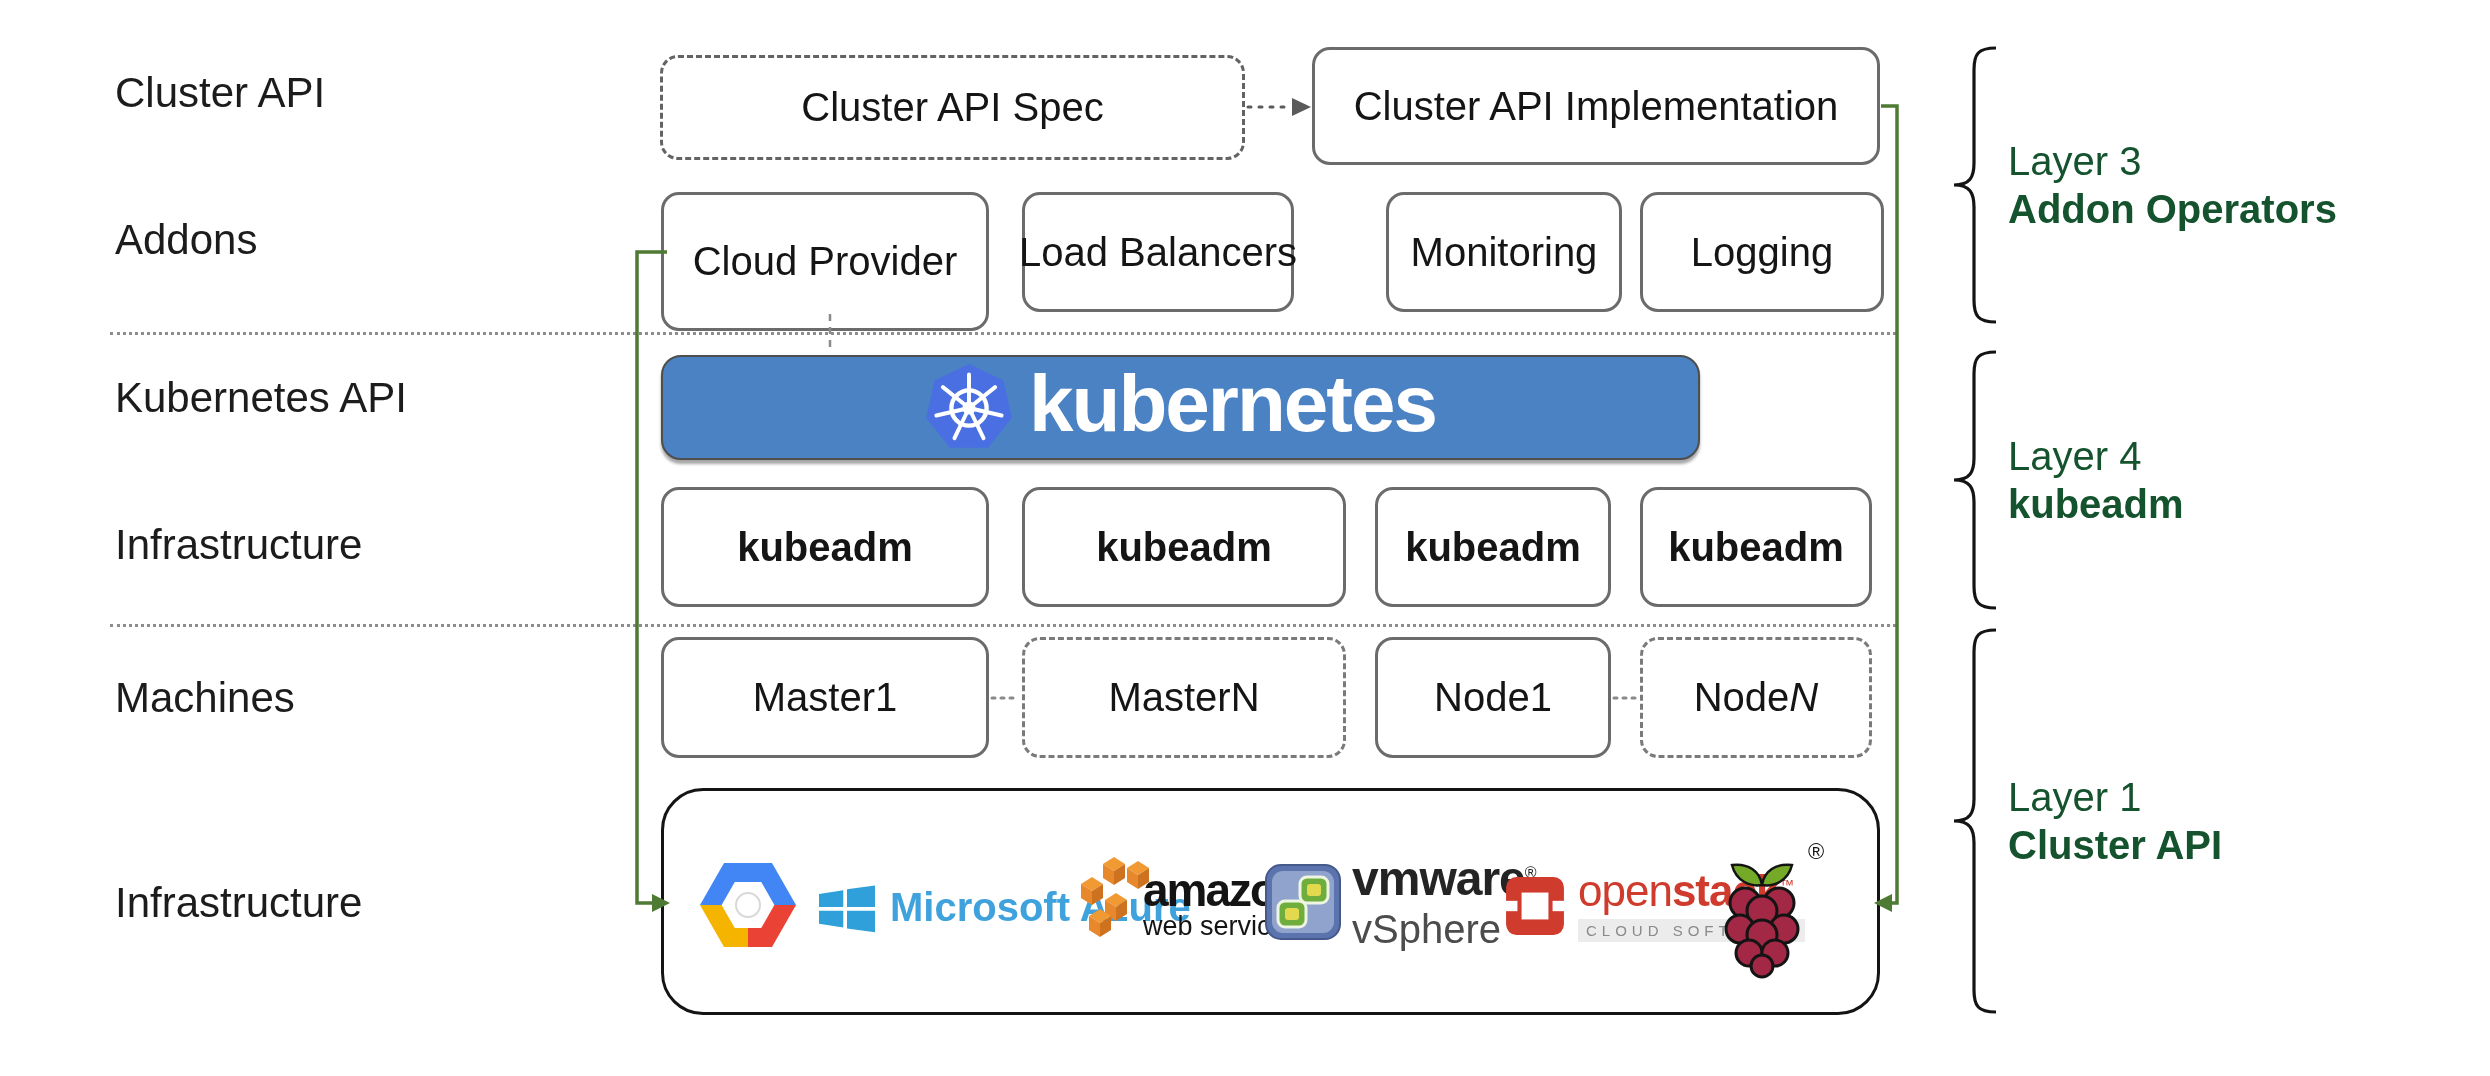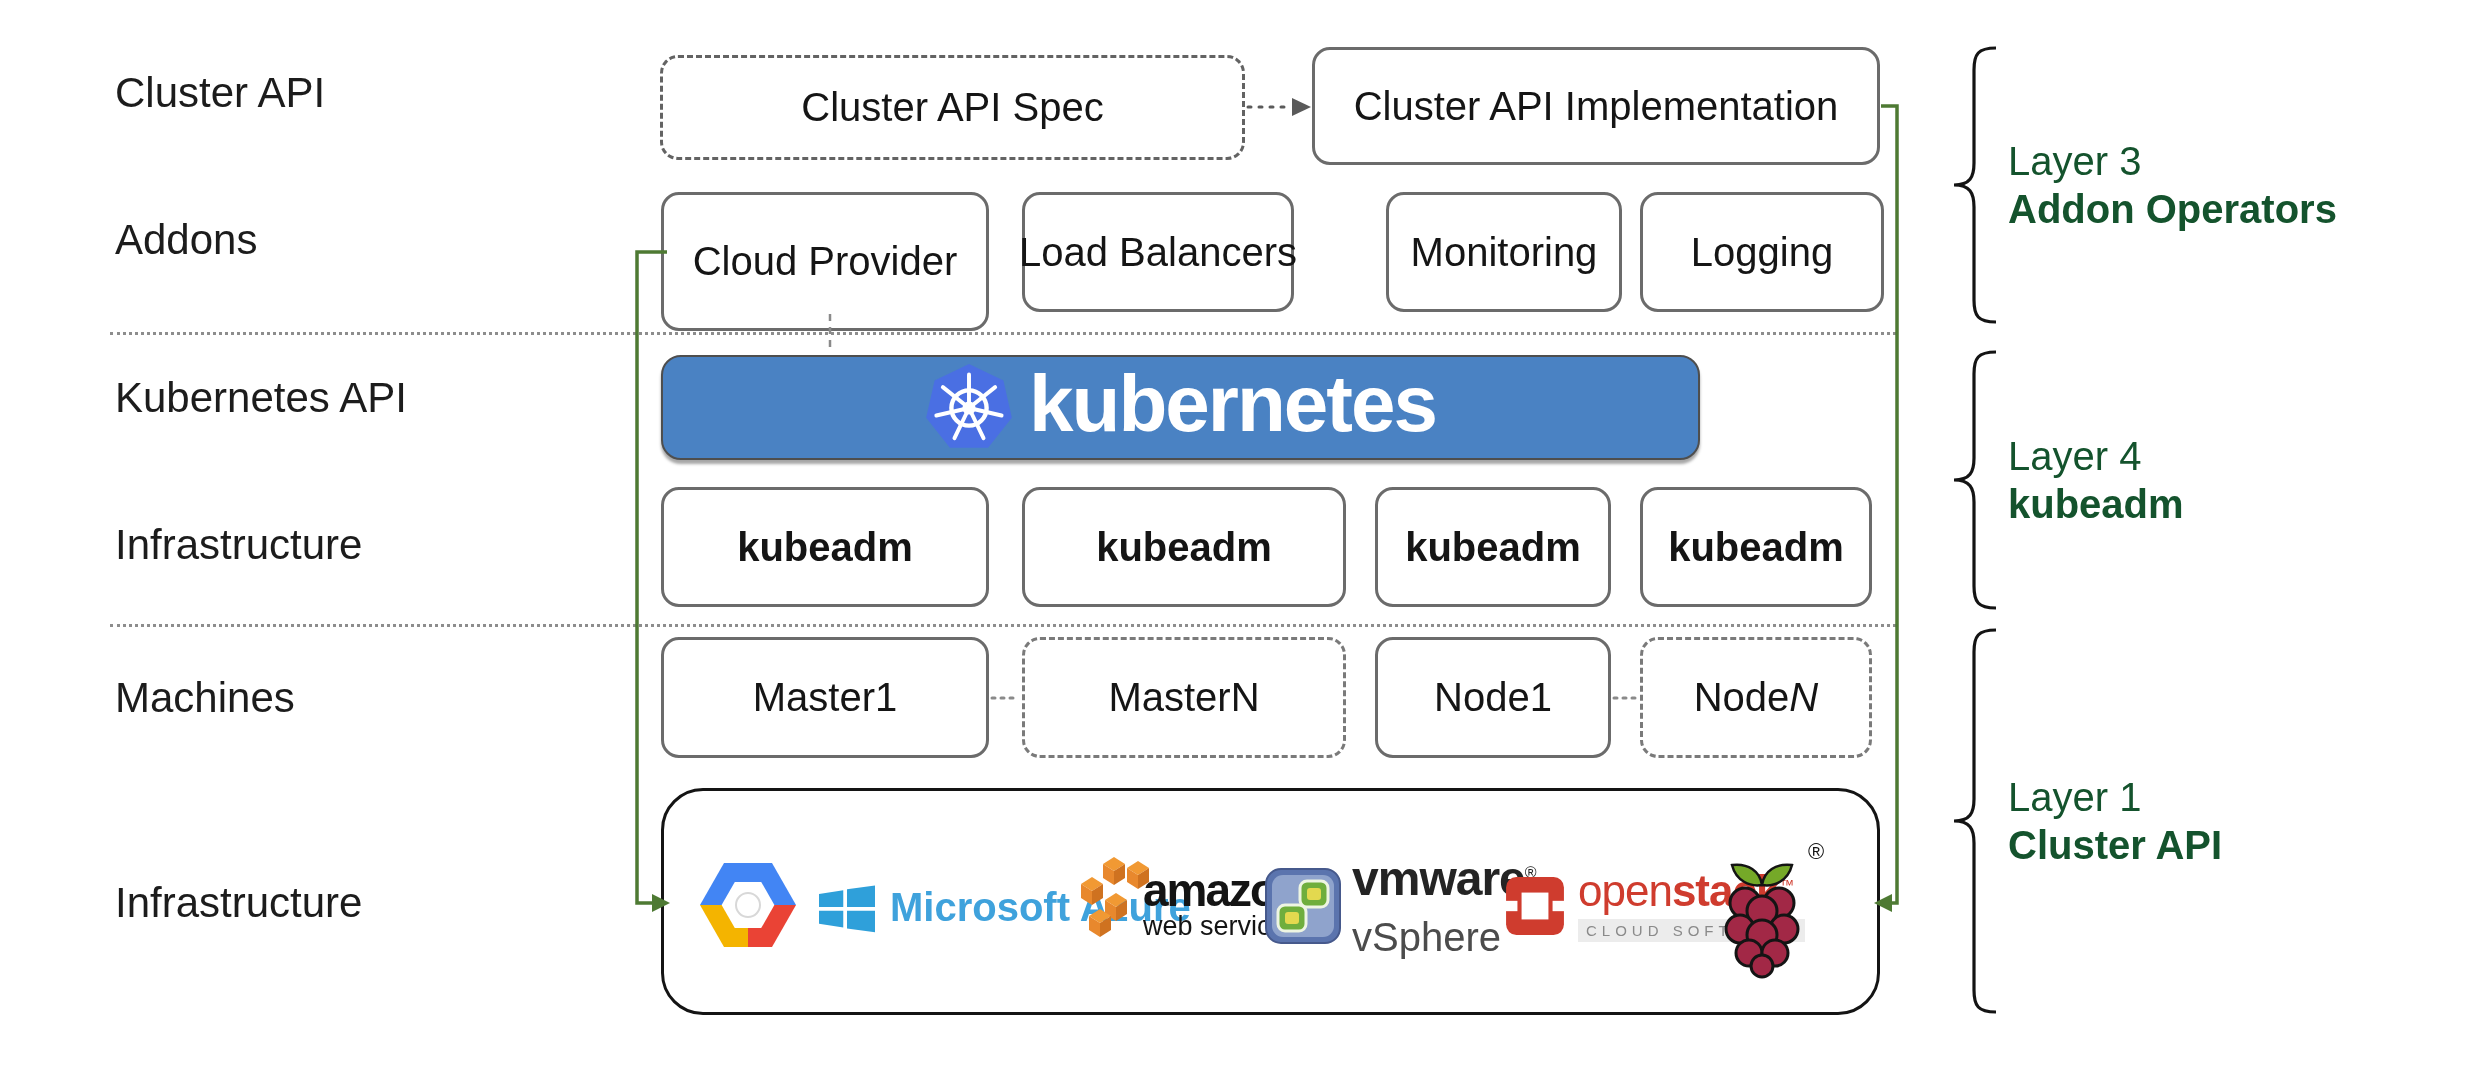--- a/index.html
+++ b/index.html
@@ -24,21 +24,21 @@
   .infra{position:absolute;left:661px;top:788px;width:1219px;height:227px;box-sizing:border-box;
          border:3.5px solid #141414;border-radius:42px;background:#fff;}
   .logo{position:absolute;display:flex;align-items:center;}
   .azure-text{font-size:40px;font-weight:bold;color:#3fa2dc;margin-left:12px;white-space:nowrap;}
   .aws-text{margin-left:-14px;line-height:1;}
   .aws-line1{font-size:46px;font-weight:bold;color:#141414;letter-spacing:-2px;display:block;}
   .aws-line2{font-size:27px;color:#141414;letter-spacing:0px;display:block;margin-top:0px;}
   .vmw-text{margin-left:10px;line-height:1;}
   .vmw-line1{font-size:48px;font-weight:bold;color:#242424;letter-spacing:-1px;display:block;}
   .vmw-reg{font-size:16px;vertical-align:super;font-weight:normal;}
-  .vmw-line2{font-size:40px;color:#4c4c4c;display:block;margin-top:14px;}
+  .vmw-line2{font-size:40px;color:#4c4c4c;display:block;margin-top:6px;}
   .os-text{margin-left:12px;line-height:1;}
   .os-line1{font-size:44px;color:#cf3c2e;display:block;letter-spacing:-1px;}
   .os-bold{font-weight:bold;}
   .os-tm{font-size:15px;vertical-align:super;}
   .os-sub{display:block;margin-top:6px;background:#ececec;color:#8a8a8a;font-size:15px;
           letter-spacing:5px;padding:4px 8px;text-align:center;}
   .rpi-reg{position:absolute;font-size:22px;color:#141414;}
   
   .brace{position:absolute;left:1950px;}
   .layer-label{position:absolute;left:2008px;font-size:40px;line-height:48px;color:#14532d;white-space:nowrap;}

